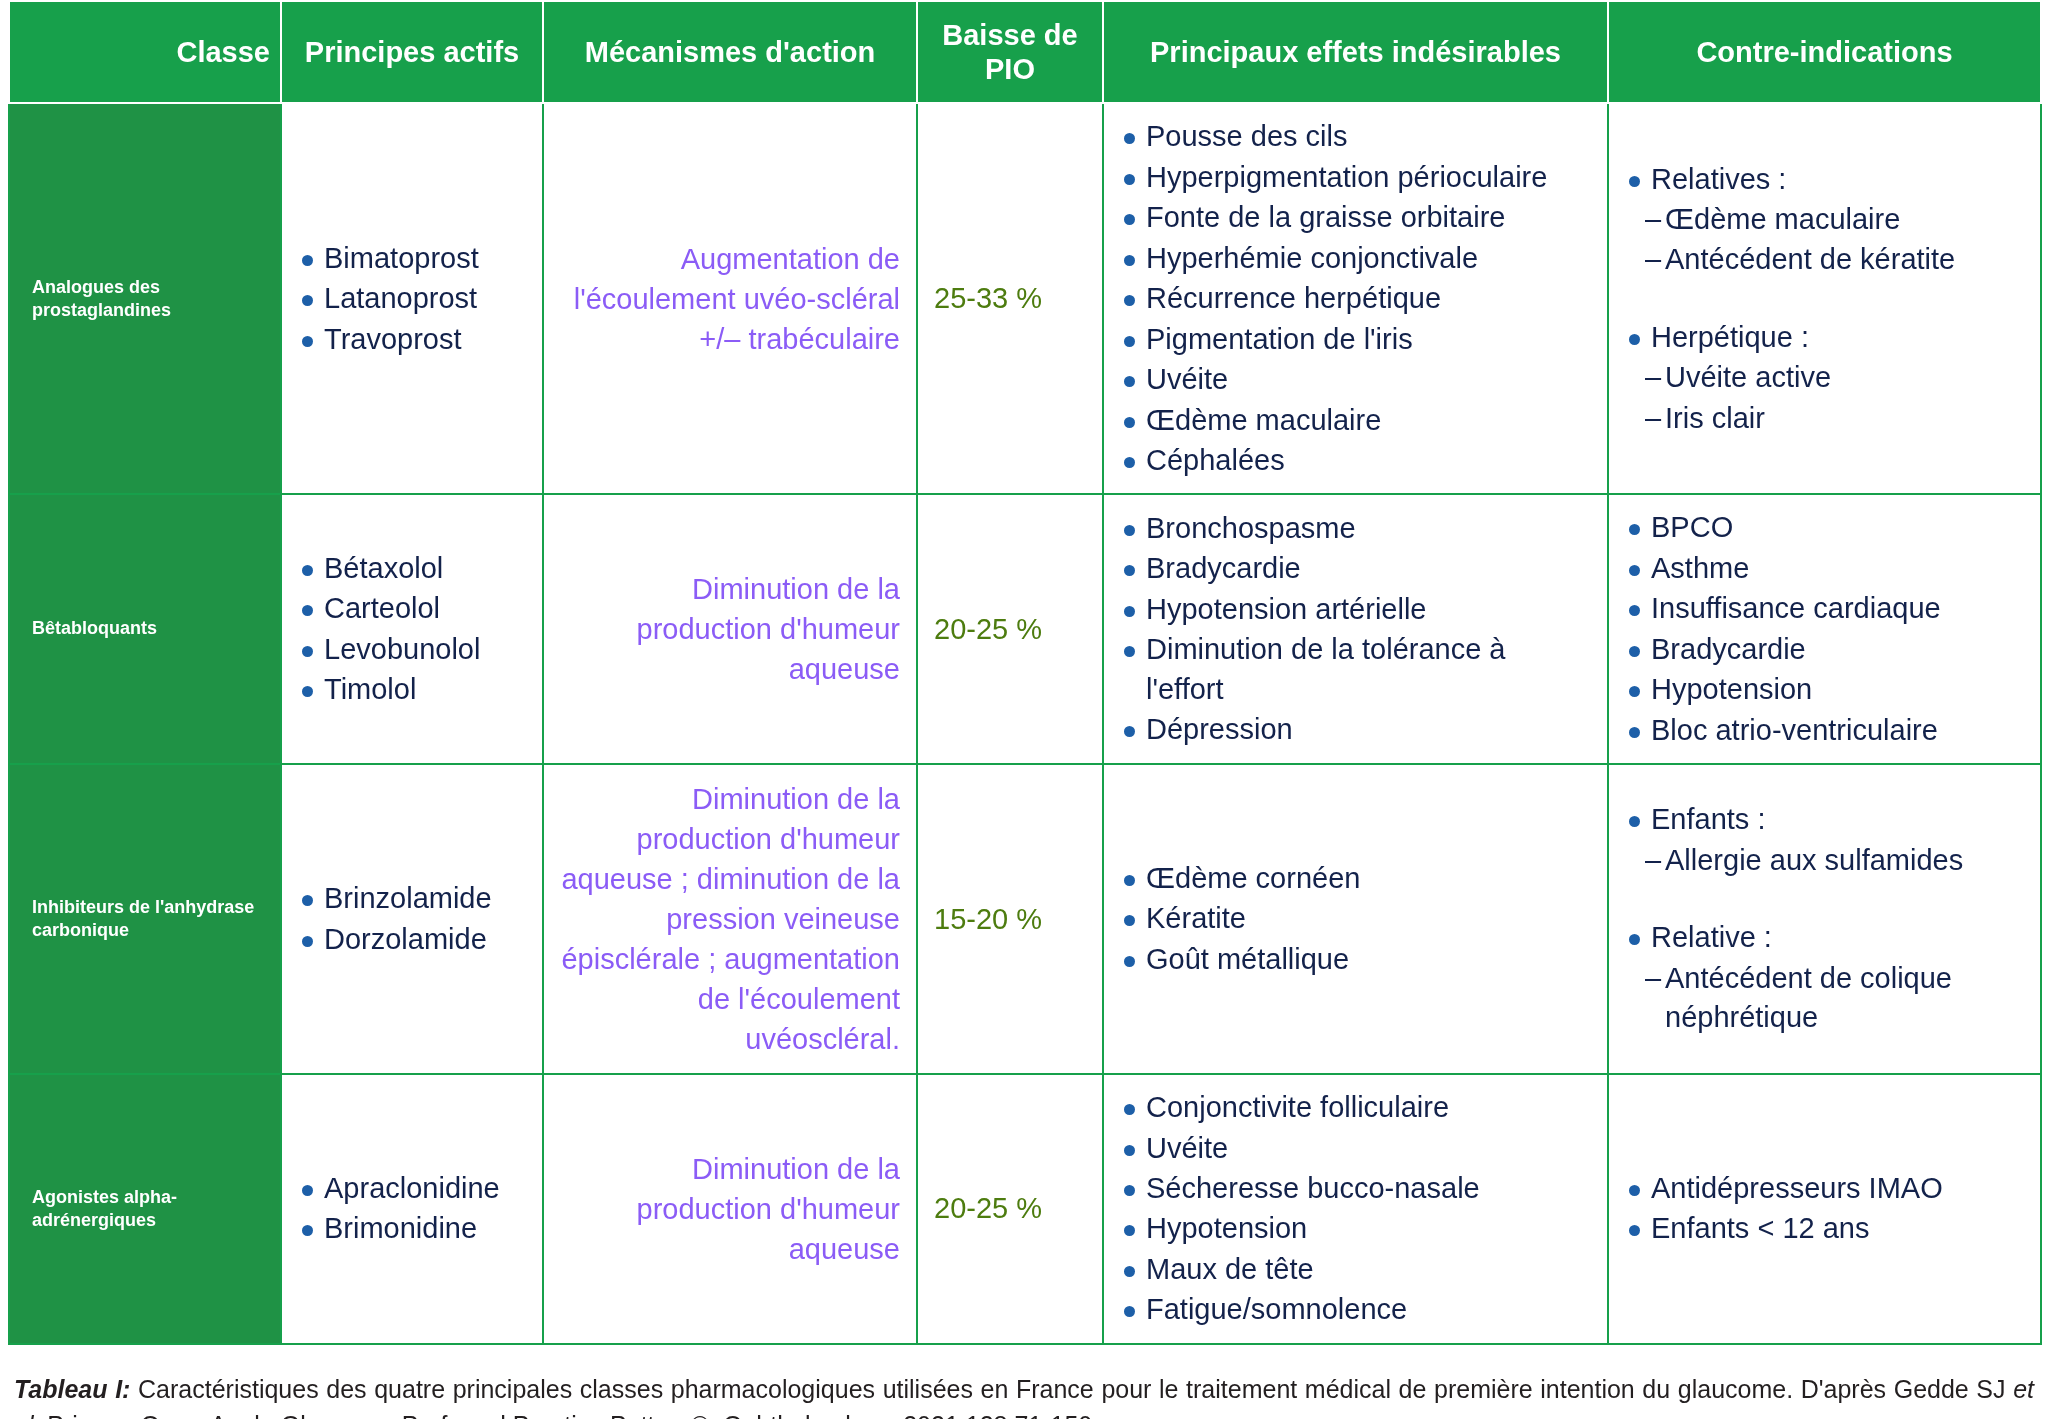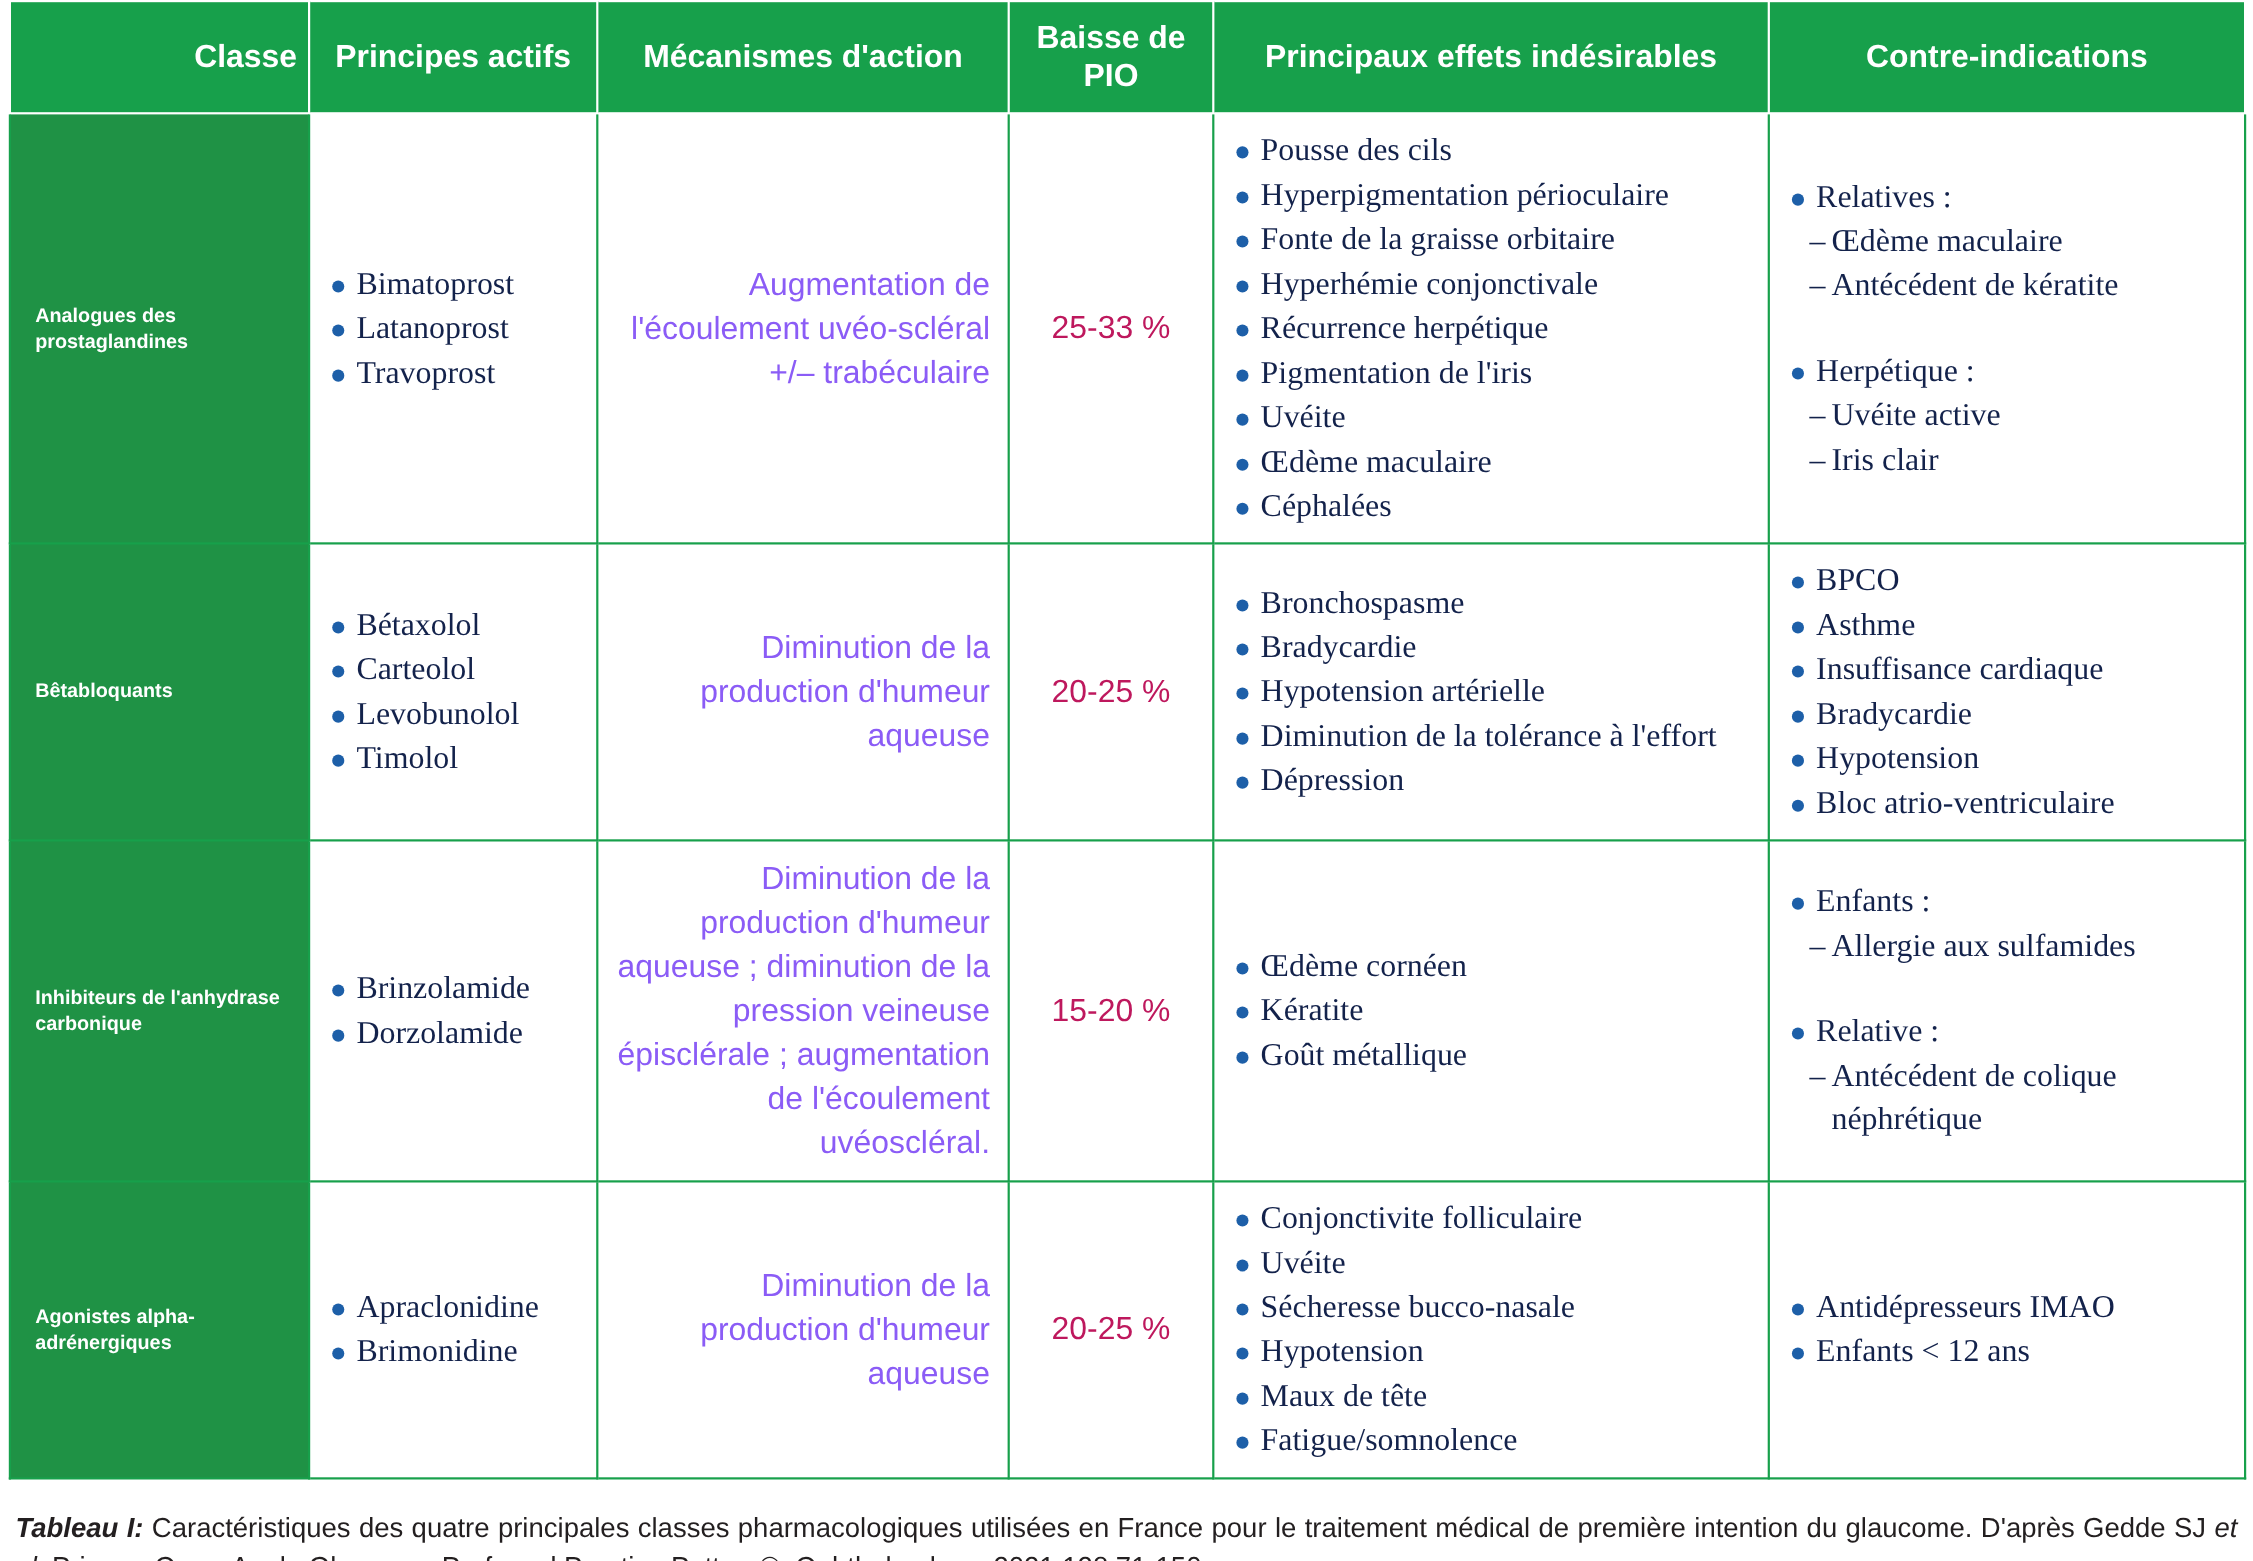--- a/index.html
+++ b/index.html
@@ -57,38 +57,37 @@
     background: #1f9245;
     color: #ffffff;
     font-weight: bold;
     font-size: 18px;
     padding-left: 22px;
     padding-right: 12px;
     vertical-align: middle;
     line-height: 1.3;
   }
   tbody td.center {
-    text-align: center;
-    color: #be185d;
+    text-align: left;
+    color: #4d7c0f;
     border-radius: 18px;
   }
   tbody td.mech {
     text-align: right;
     color: #8b5cf6;
     line-height: 1.38;
   }
   tbody td.list-cell {
     padding-top: 12px;
     padding-bottom: 12px;
   }
   ul.bullets {
     list-style: none;
     margin: 0;
     padding: 0;
-    font-family: Liberation Serif, serif;
   }
   ul.bullets li {
     position: relative;
     padding-left: 26px;
     color: #13224b;
     font-size: 29px;
     line-height: 1.36;
     margin: 1px 0;
   }
   ul.bullets li::before {

